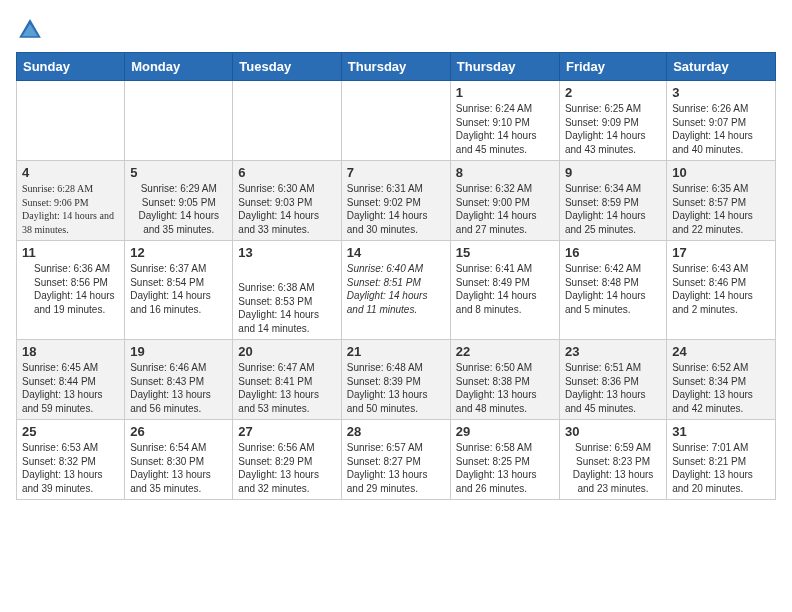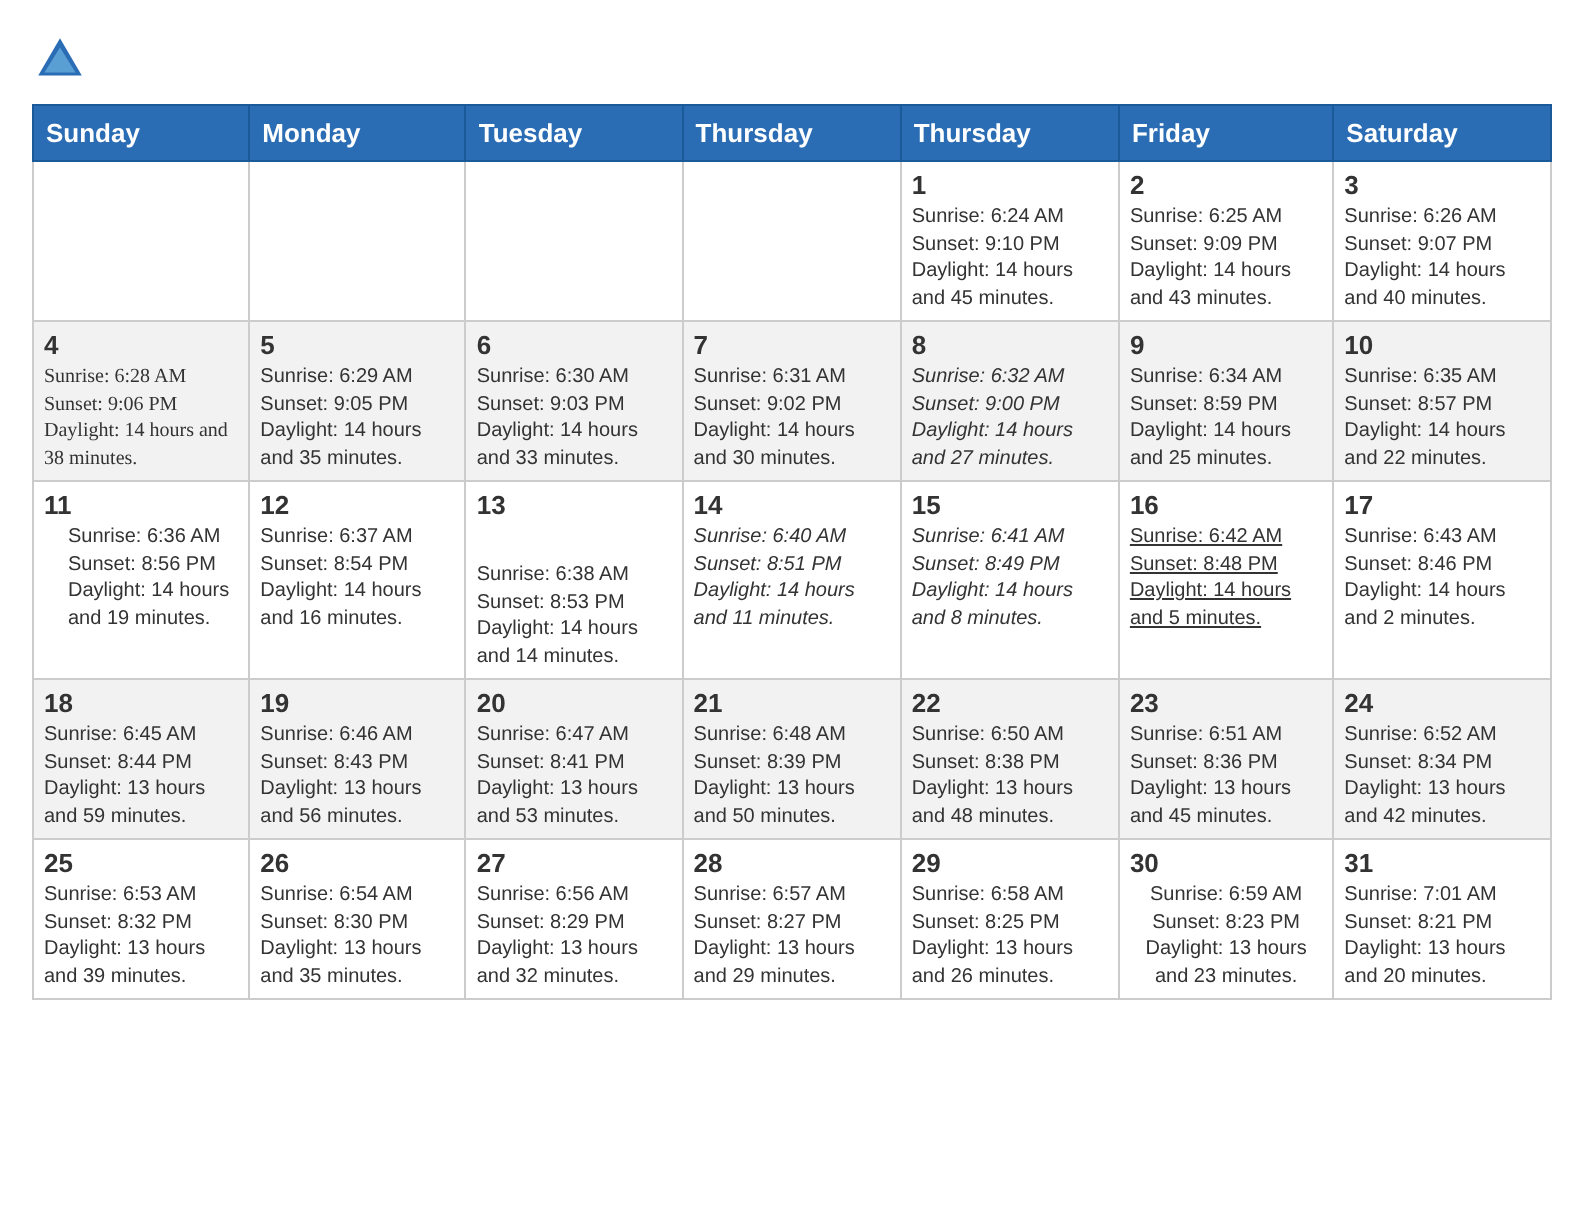--- a/index.html
+++ b/index.html
@@ -156,39 +156,39 @@
       </tr>
       <tr>
         <td>
           <span class="day-num">4</span>
           <div class="cell-content" style="white-space: pre-line; font-family: Liberation Serif, serif;">Sunrise: 6:28 AM
 Sunset: 9:06 PM
 Daylight: 14 hours and 38 minutes.</div>
         </td>
         <td>
           <span class="day-num">5</span>
-          <div class="cell-content" style="white-space: pre-line;">Sunrise: 6:29 AM
+          <div class="cell-content" style="white-space: pre-line; text-align: center;">Sunrise: 6:29 AM
 Sunset: 9:05 PM
 Daylight: 14 hours and 35 minutes.</div>
         </td>
         <td>
           <span class="day-num">6</span>
           <div class="cell-content" style="white-space: pre-line;">Sunrise: 6:30 AM
 Sunset: 9:03 PM
 Daylight: 14 hours and 33 minutes.</div>
         </td>
         <td>
           <span class="day-num">7</span>
           <div class="cell-content" style="white-space: pre-line;">Sunrise: 6:31 AM
 Sunset: 9:02 PM
 Daylight: 14 hours and 30 minutes.</div>
         </td>
         <td>
           <span class="day-num">8</span>
-          <div class="cell-content" style="white-space: pre-line; font-style: italic;">Sunrise: 6:32 AM
+          <div class="cell-content" style="white-space: pre-line;">Sunrise: 6:32 AM
 Sunset: 9:00 PM
 Daylight: 14 hours and 27 minutes.</div>
         </td>
         <td>
           <span class="day-num">9</span>
           <div class="cell-content" style="white-space: pre-line;">Sunrise: 6:34 AM
 Sunset: 8:59 PM
 Daylight: 14 hours and 25 minutes.</div>
         </td>
         <td>
@@ -218,27 +218,27 @@
 Daylight: 14 hours and 14 minutes.</div>
         </td>
         <td>
           <span class="day-num">14</span>
           <div class="cell-content" style="white-space: pre-line; font-style: italic;">Sunrise: 6:40 AM
 Sunset: 8:51 PM
 Daylight: 14 hours and 11 minutes.</div>
         </td>
         <td>
           <span class="day-num">15</span>
-          <div class="cell-content" style="white-space: pre-line; font-style: italic;">Sunrise: 6:41 AM
+          <div class="cell-content" style="white-space: pre-line;">Sunrise: 6:41 AM
 Sunset: 8:49 PM
 Daylight: 14 hours and 8 minutes.</div>
         </td>
         <td>
           <span class="day-num">16</span>
-          <div class="cell-content" style="white-space: pre-line; text-decoration: underline;">Sunrise: 6:42 AM
+          <div class="cell-content" style="white-space: pre-line;">Sunrise: 6:42 AM
 Sunset: 8:48 PM
 Daylight: 14 hours and 5 minutes.</div>
         </td>
         <td>
           <span class="day-num">17</span>
           <div class="cell-content" style="white-space: pre-line;">Sunrise: 6:43 AM
 Sunset: 8:46 PM
 Daylight: 14 hours and 2 minutes.</div>
         </td>
       </tr>

